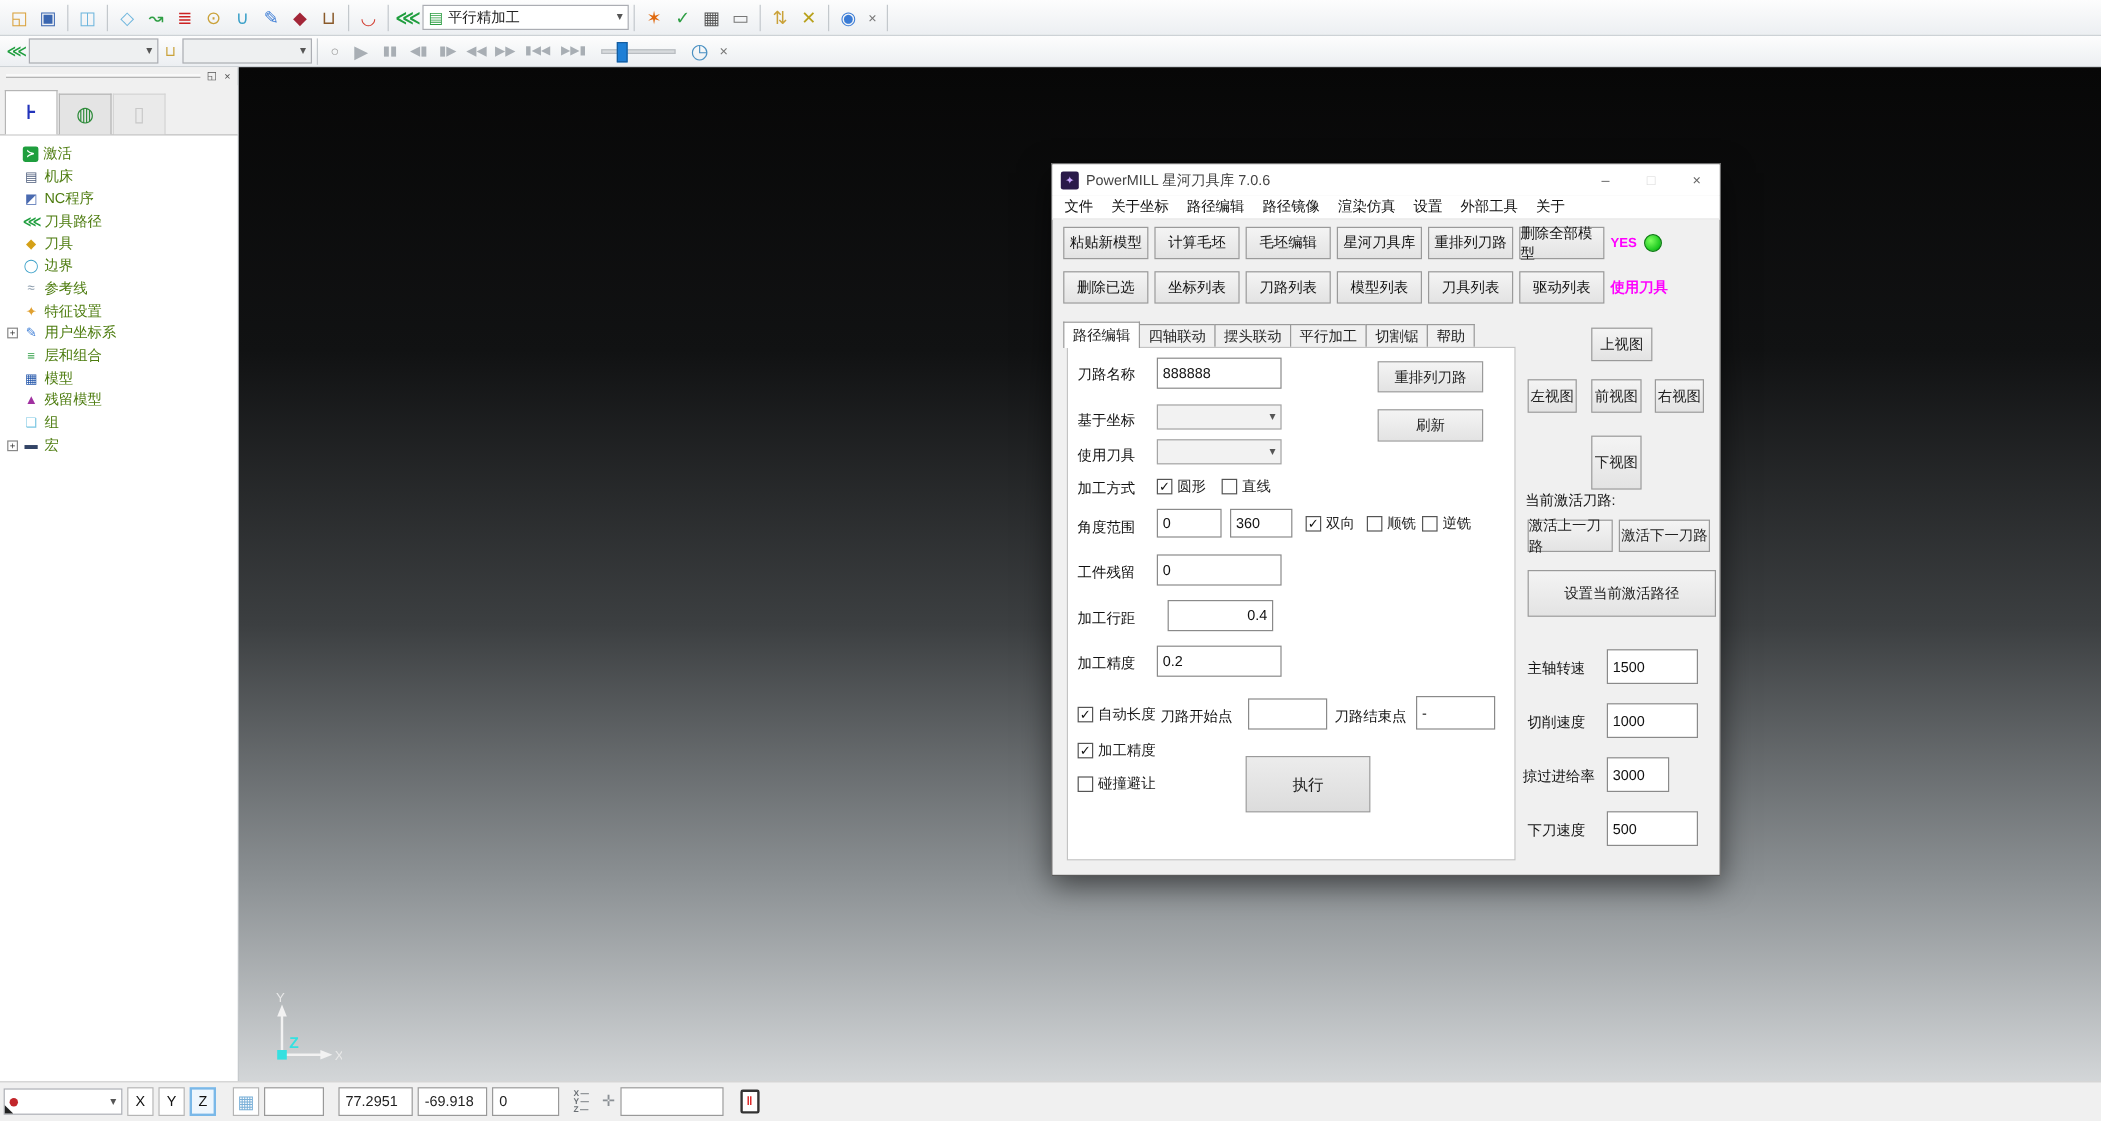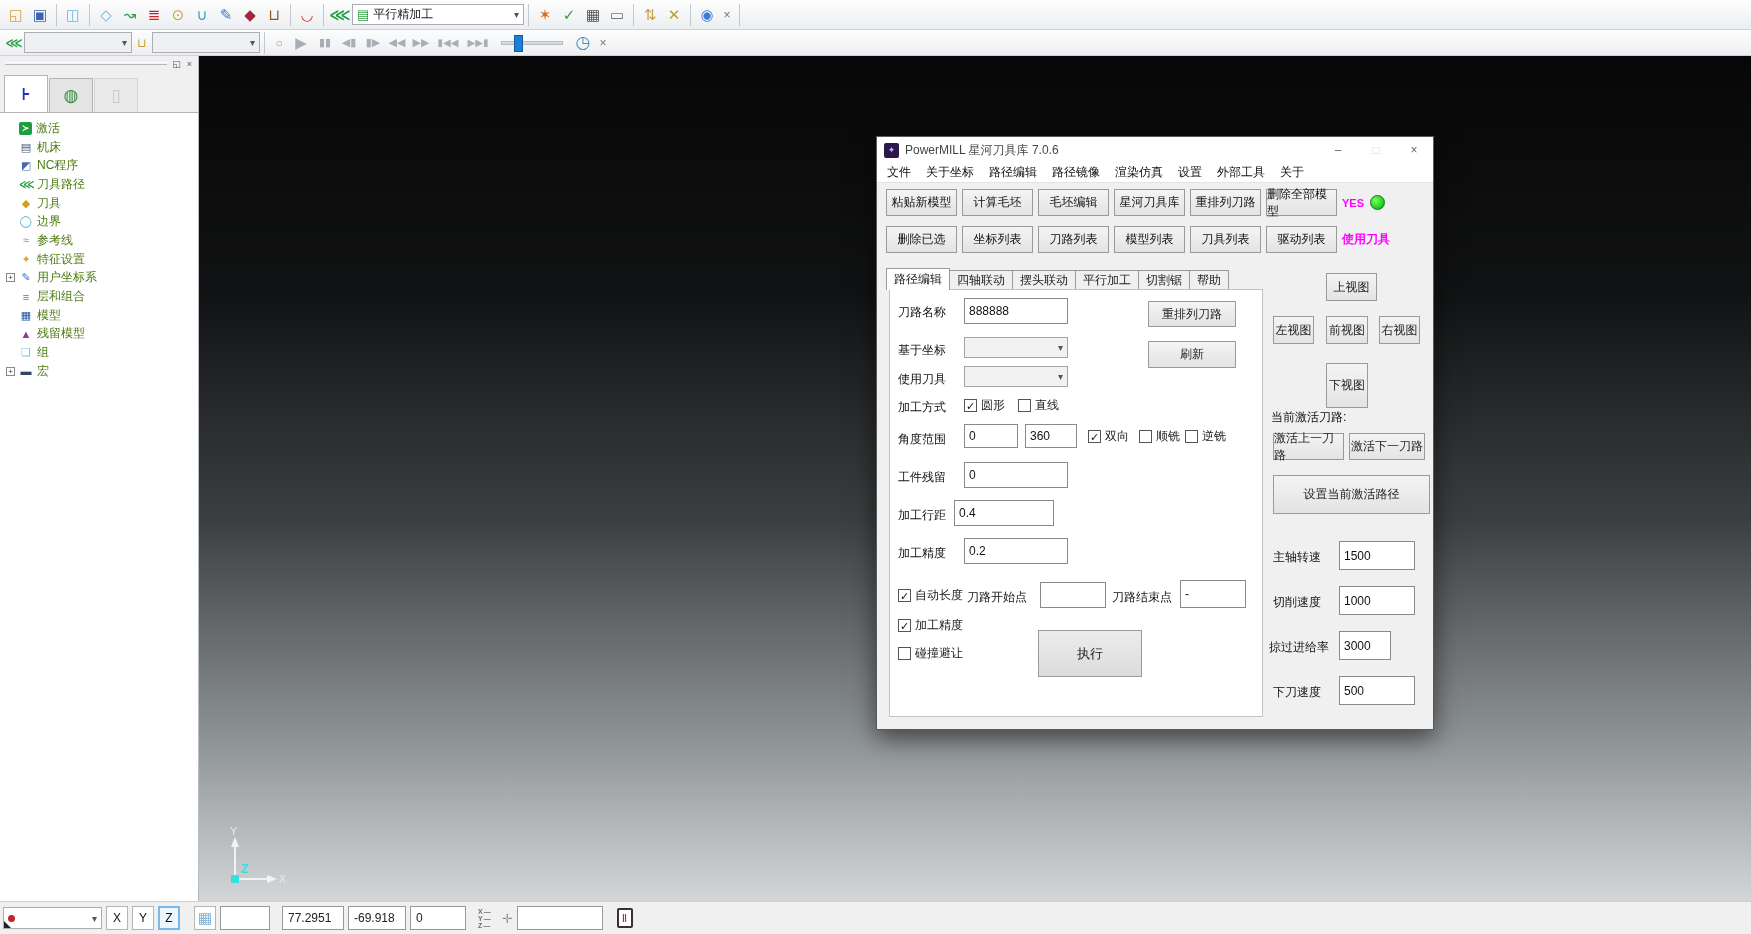--- a/index.html
+++ b/index.html
@@ -351,21 +351,21 @@
     </label>
     <label class="chk" style="left:295px;top:138px">
       <span class="box"></span>
       <span>逆铣</span>
     </label>
 
     <span class="flabel" style="left:8px;top:179px">工件残留</span>
     <input class="finput" style="left: 74px; top: 172px; width: 104px; height: 26px;" value="0">
 
     <span class="flabel" style="left:8px;top:217px">加工行距</span>
-    <input class="finput" style="left: 64px; top: 210px; width: 100px; height: 26px;" value="0.4">
+    <input class="finput" style="left: 83px; top: 210px; width: 88px; height: 26px; text-align: right;" value="0.4">
 
     <span class="flabel" style="left:8px;top:255px">加工精度</span>
     <input class="finput" style="left: 74px; top: 248px; width: 104px; height: 26px;" value="0.2">
 
     <label class="chk" style="left:8px;top:297px">
       <span class="box">✓</span>
       <span>自动长度</span>
     </label>
     <span class="flabel" style="left:77px;top:299px">刀路开始点</span>
     <input class="finput" style="left: 150px; top: 292px; width: 66px; height: 26px;" value="">

